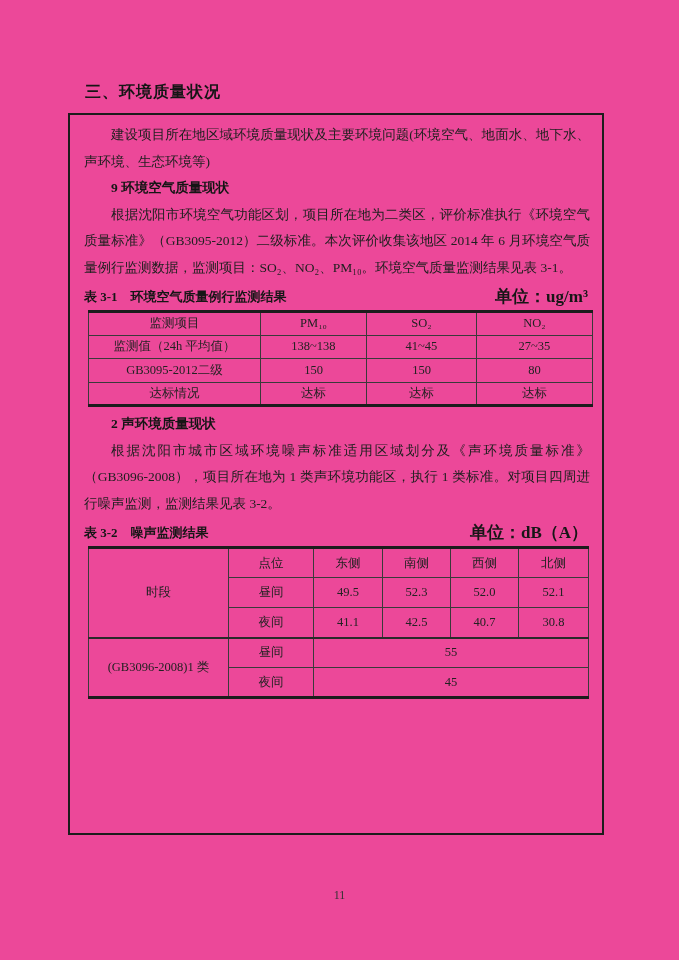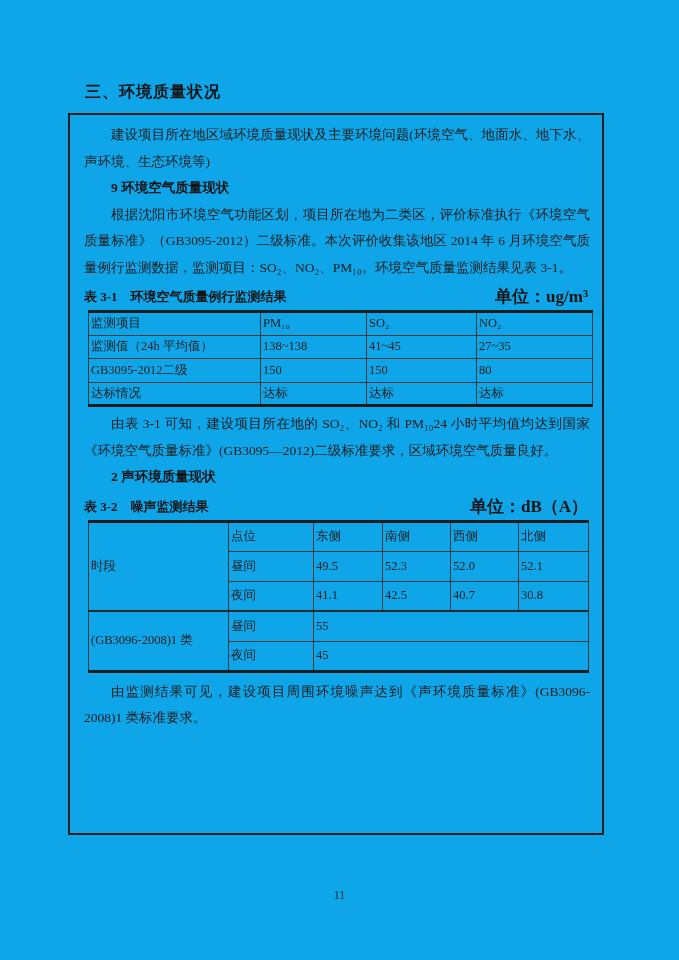--- a/index.html
+++ b/index.html
@@ -1,21 +1,21 @@
 <!DOCTYPE html>
 <html><head>
 <meta charset="utf-8">
 <style>
   * { margin: 0; padding: 0; box-sizing: border-box; }
   html, body { background: #fbfbfb; }
   .page {
     position: relative;
     width: 679px;
     height: 960px;
-    background: #0ea5e9;
+    background: #ec4899;
     color: #1e1e1e;
     font-family: "Liberation Serif", "DejaVu Serif", serif;
     overflow: hidden;
   }
   .section-title {
     margin: 82px 0 0 85px;
     font-size: 16px;
     font-weight: bold;
     letter-spacing: 1px;
     color: #151515;
@@ -63,21 +63,21 @@
     font-size: 17px;
     color: #161616;
   }
   table {
     border-collapse: collapse;
     table-layout: fixed;
     margin-left: 4px;
   }
   table td {
     border: 1px solid #3a3a3a;
-    text-align: left;
+    text-align: center;
     vertical-align: middle;
     font-size: 12.5px;
     color: #222;
     padding: 0 2px;
     overflow: hidden;
     white-space: nowrap;
   }
   .t1 { width: 504px; border-top: 3px solid #1c1c1c; border-bottom: 3px solid #1c1c1c; margin-bottom: 4px; }
   .t1 td { height: 23.5px; }
   .t2 { width: 500px; border-top: 3px solid #1c1c1c; border-bottom: 3px solid #1c1c1c; margin-bottom: 6px; }
@@ -141,24 +141,24 @@
       </tr>
       <tr>
         <td>达标情况</td>
         <td>达标</td>
         <td>达标</td>
         <td>达标</td>
       </tr>
     </tbody>
       </table>
 
-    <p class="para">由表 3-1 可知，建设项目所在地的 SO₂、NO₂ 和 PM₁₀24 小时平均值均达到国家《环境空气质量标准》(GB3095—2012)二级标准要求，区域环境空气质量良好。</p>
 
     <div class="sub-heading">2 声环境质量现状</div>
 
+    <p class="para">根据沈阳市城市区域环境噪声标准适用区域划分及《声环境质量标准》（GB3096-2008），项目所在地为 1 类声环境功能区，执行 1 类标准。对项目四周进行噪声监测，监测结果见表 3-2。</p>
 
     <div class="caption-row">
       <span class="caption">表 3-2　噪声监测结果</span>
       <span class="unit">单位：dB（A）</span>
     </div>
 
     <table class="t2">
       <colgroup>
           <col style="width:140px">
           <col style="width:85px">
@@ -195,19 +195,18 @@
         <td>昼间</td>
         <td colspan="4">55</td>
       </tr>
       <tr>
         <td>夜间</td>
         <td colspan="4">45</td>
       </tr>
     </tbody>
       </table>
 
-    <p class="para">由监测结果可见，建设项目周围环境噪声达到《声环境质量标准》(GB3096-2008)1 类标准要求。</p>
 
   </div>
 
   <div class="page-number">11</div>
 
 </div>
 
 </body></html>

